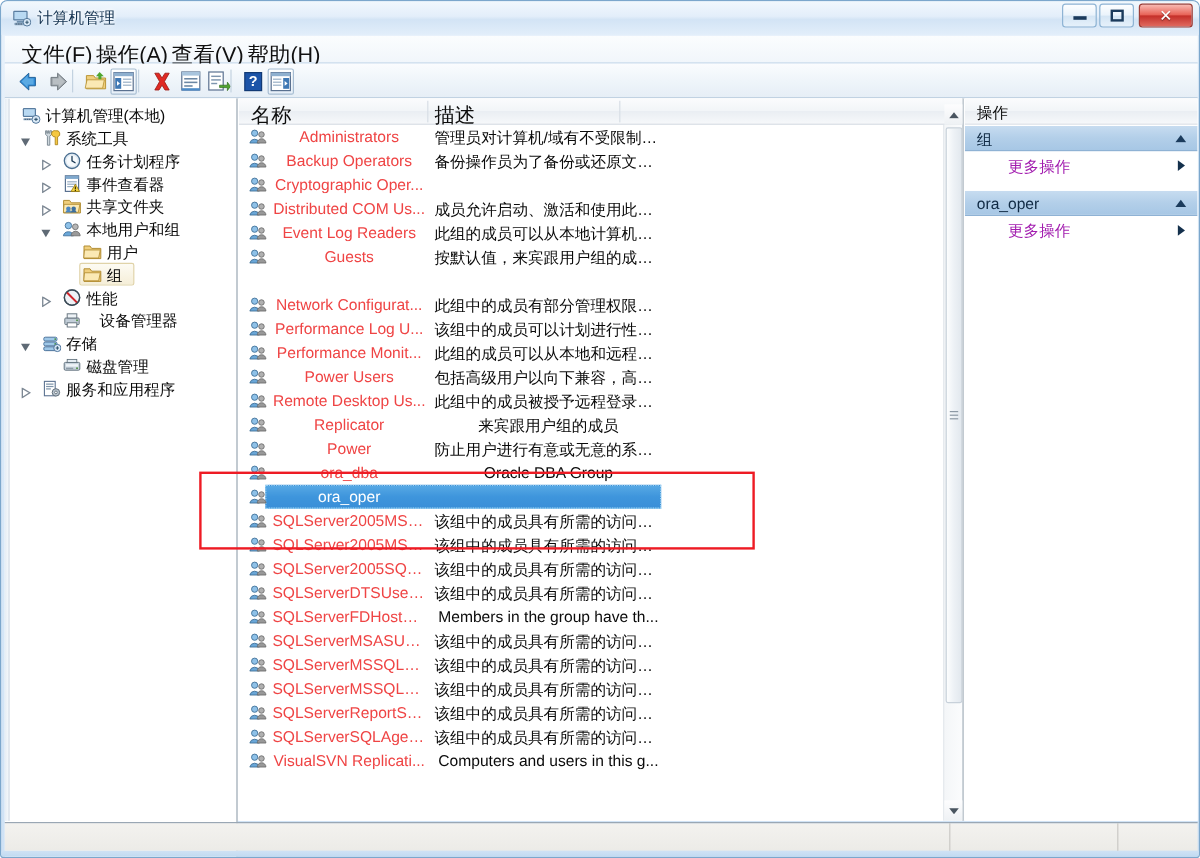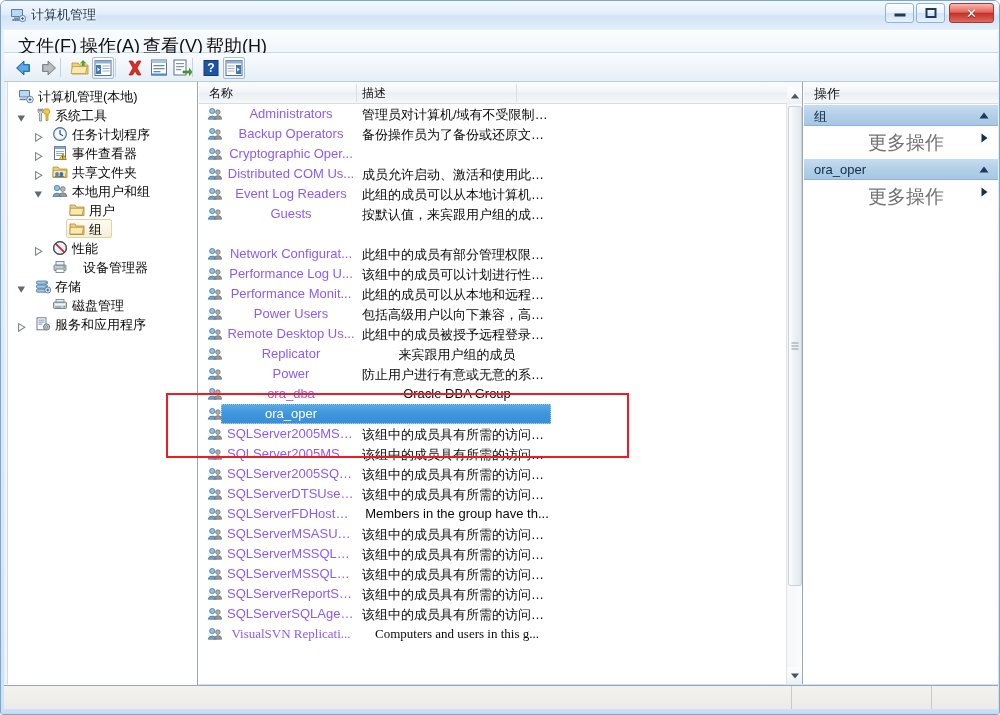--- a/index.html
+++ b/index.html
@@ -128,39 +128,39 @@
     border-right: 1px solid #9aa7b4;
     overflow: hidden;
   }
   #listheader {
     position: absolute; left: 0; top: 0; width: 604px; height: 22px;
     background: linear-gradient(180deg,#fbfcfd 0%, #f2f5f8 48%, #eaeef3 52%, #f6f8fa 100%);
     border-bottom: 1px solid #d6dde4;
   }
   .hcell {
     position: absolute; top: 3px;
-    font-size: 12px; color: #0d0d0d; white-space: nowrap;
+    font-size: 17px; color: #0d0d0d; white-space: nowrap;
     cursor: default;
   }
   .hdiv {
     position: absolute; top: 2px; width: 1px; height: 18px;
     background: #d8dee5;
   }
   #listbody {
     position: absolute; left: 0; top: 22px; width: 588px; height: 580px;
     overflow: hidden;
   }
   .lrow {
     position: absolute; left: 0; width: 588px; height: 20px;
     white-space: nowrap; cursor: default;
   }
   .lrow .licon { position: absolute; left: 8px; top: 2px; width: 16px; height: 16px; }
   .lrow .lname {
     position: absolute; left: 28px; top: 2px;
-    font-size: 13px; color: #8b5cf6;
+    font-size: 13px; color: #ef4444;
     width: 128px; overflow: hidden; text-overflow: ellipsis; white-space: nowrap;
   }
   .lrow .ldesc {
     position: absolute; left: 163px; top: 2px;
     font-size: 13px; color: #0a0a0a;
     width: 190px; overflow: hidden; text-overflow: ellipsis; white-space: nowrap;
   }
   .lrow.selected .selbg {
     position: absolute; left: 22px; top: 0; width: 330px; height: 20px;
     background: linear-gradient(180deg,#56a8e4 0%, #3e95dc 50%, #3a8fd8 100%);
@@ -217,21 +217,21 @@
   }
   .agroup-hdr .achev {
     position: absolute; right: 9px; top: 7px;
   }
   .aitem {
     position: absolute; left: 0; width: 194px; height: 22px;
     background: #ffffff; cursor: default;
   }
   .aitem .atxt {
     position: absolute; left: 36px; top: 3px;
-    font-size: 19px; color: #737373; white-space: nowrap; margin-left: 28px;
+    font-size: 13px; color: #a21caf; white-space: nowrap;
   }
   .aitem .aarrow {
     position: absolute; right: 10px; top: 6px;
   }
 
   
   #annot {
     position: absolute;
     border: 2px solid #ee1b24;
     pointer-events: none;
@@ -803,21 +803,21 @@
             <div class="licon">
       <svg viewBox="0 0 16 16" width="16" height="16">
         <circle cx="5.2" cy="5" r="2.6" fill="#8ec1e8" stroke="#3d6b93" stroke-width="0.7"></circle>
         <path d="M1.2 13.2 A4.1 4.1 0 0 1 9.2 13.2 Z" fill="#6aa7d8" stroke="#3d6b93" stroke-width="0.7"></path>
         <circle cx="10.9" cy="6.1" r="2.3" fill="#b0b0b0" stroke="#6a6a6a" stroke-width="0.7"></circle>
         <path d="M7.4 13.2 A3.6 3.6 0 0 1 14.6 13.2 Z" fill="#989898" stroke="#6a6a6a" stroke-width="0.7"></path>
       </svg></div>
             <div class="lname">SQLServerSQLAgent...</div>
             <div class="ldesc">该组中的成员具有所需的访问权...</div>
           </div>
-          <div class="lrow" style="top: 520px; font-family: Liberation Serif, serif;">
+          <div class="lrow" style="top: 520px;">
             <div class="licon">
       <svg viewBox="0 0 16 16" width="16" height="16">
         <circle cx="5.2" cy="5" r="2.6" fill="#8ec1e8" stroke="#3d6b93" stroke-width="0.7"></circle>
         <path d="M1.2 13.2 A4.1 4.1 0 0 1 9.2 13.2 Z" fill="#6aa7d8" stroke="#3d6b93" stroke-width="0.7"></path>
         <circle cx="10.9" cy="6.1" r="2.3" fill="#b0b0b0" stroke="#6a6a6a" stroke-width="0.7"></circle>
         <path d="M7.4 13.2 A3.6 3.6 0 0 1 14.6 13.2 Z" fill="#989898" stroke="#6a6a6a" stroke-width="0.7"></path>
       </svg></div>
             <div class="lname">VisualSVN Replicati...</div>
             <div class="ldesc">Computers and users in this g...</div>
           </div>

